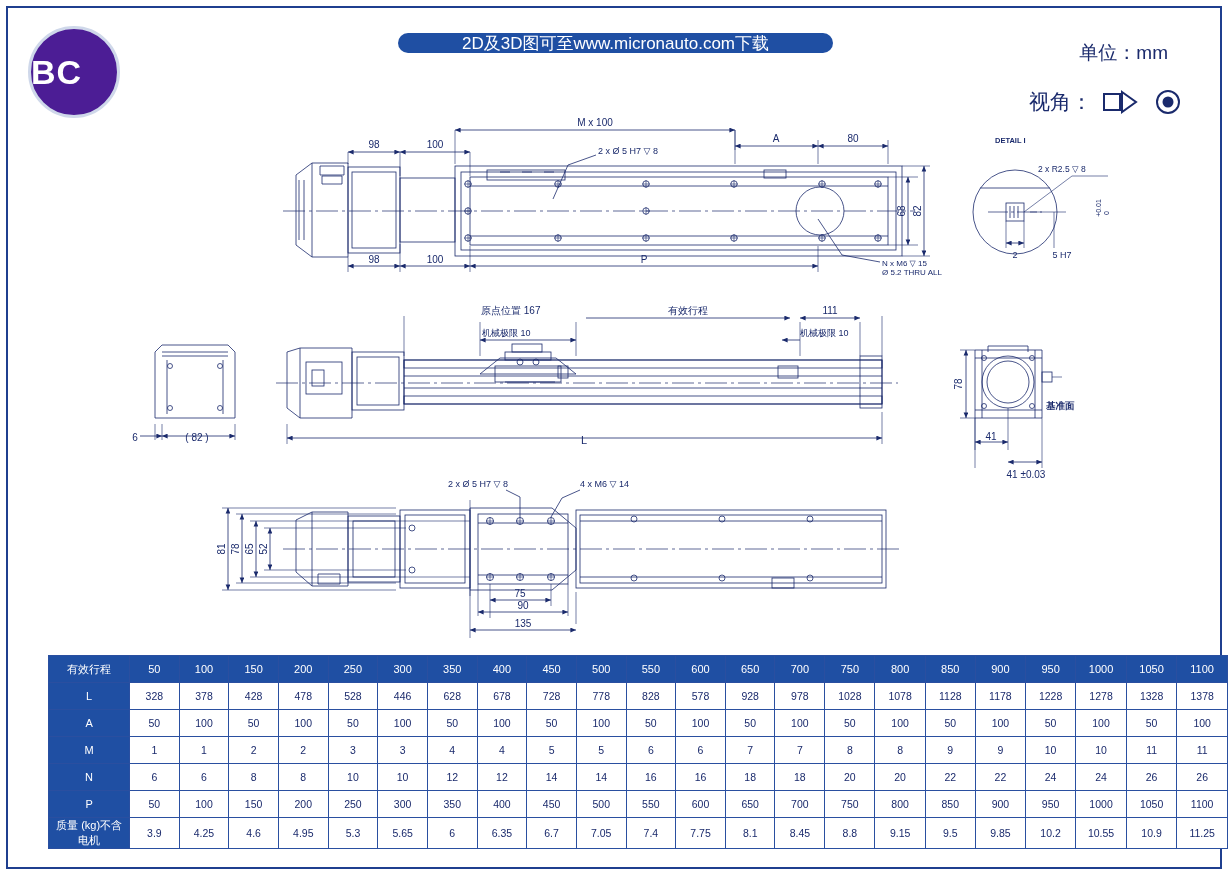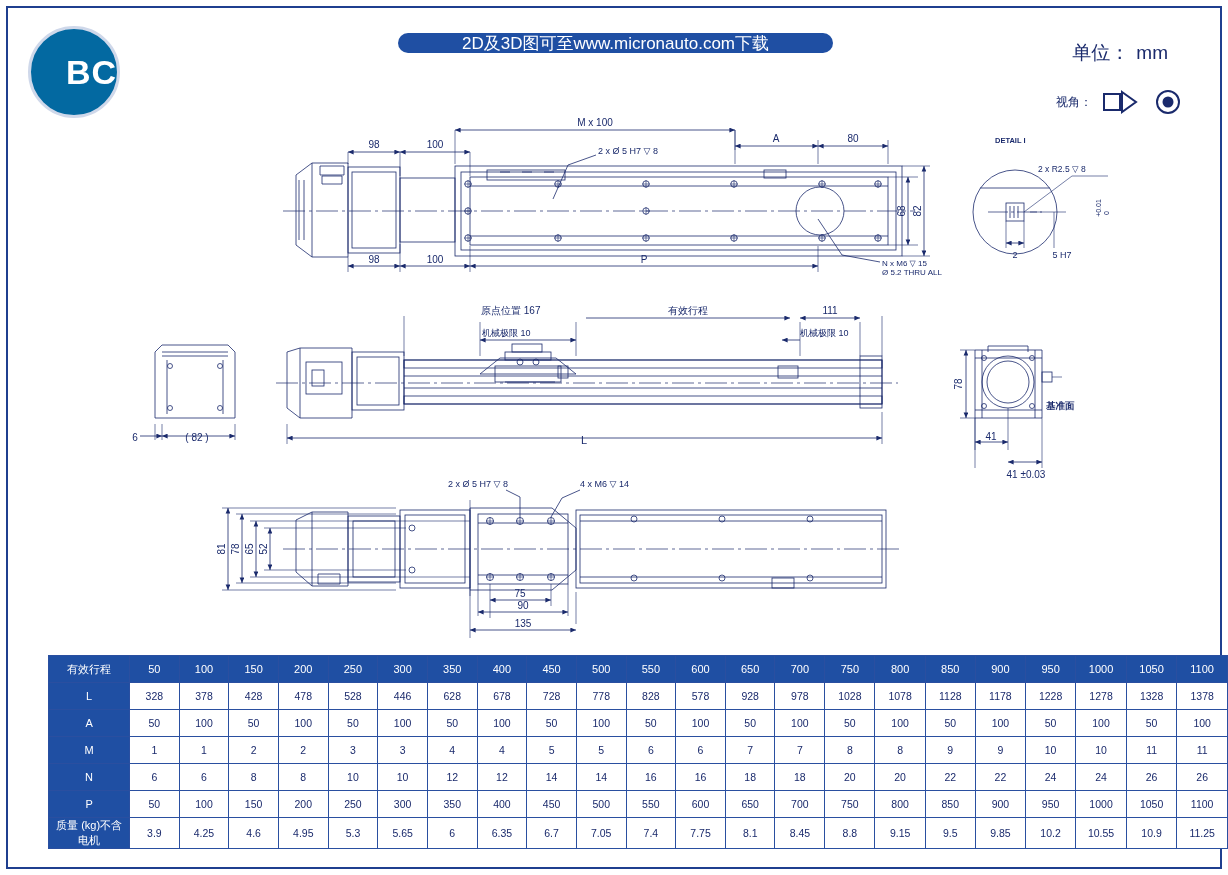--- a/index.html
+++ b/index.html
@@ -13,43 +13,43 @@
   }
   .page-border {
     position:absolute; left:6px; top:6px; right:6px; bottom:6px;
     border:2px solid #1f3f8f;
     box-sizing:border-box;
   }
   
   .logo-badge {
     position:absolute; left:28px; top:26px;
     width:86px; height:86px; border-radius:50%;
-    background:#0369a1;
+    background:#4c1d95;
     border:3px solid #cfd8ea;
     color:#fff;
-    display:flex; align-items:center; justify-content:flex-end;
+    display:flex; align-items:center; justify-content:flex-start;
     font-size:34px; letter-spacing:1px; font-weight:bold;
   }
   .title-pill {
     position:absolute; left:398px; top:33px;
     width:435px; height:20px;
     background:#1f4fa3;
     border-radius:18px;
     color:#fff;
     display:flex; align-items:center; justify-content:center;
     font-size:17px;
   }
   .unit-line {
     position:absolute; right:60px; top:40px;
     font-size:19px; color:#1a2a6c;
-    display:flex; align-items:center; gap:7px;
+    display:flex; align-items:center; gap:0;
   }
   .view-line {
     position:absolute; right:46px; top:88px;
-    font-size:12px; color:#1a2a6c;
+    font-size:21px; color:#1a2a6c;
     display:flex; align-items:center; gap:10px;
   }
   .view-icons { display:flex; align-items:center; gap:12px; }
 
   
   .drawing { position:absolute; left:0; top:0; width:1228px; height:875px; pointer-events:none;}
   svg { display:block; }
 
   
   .spec-table {

